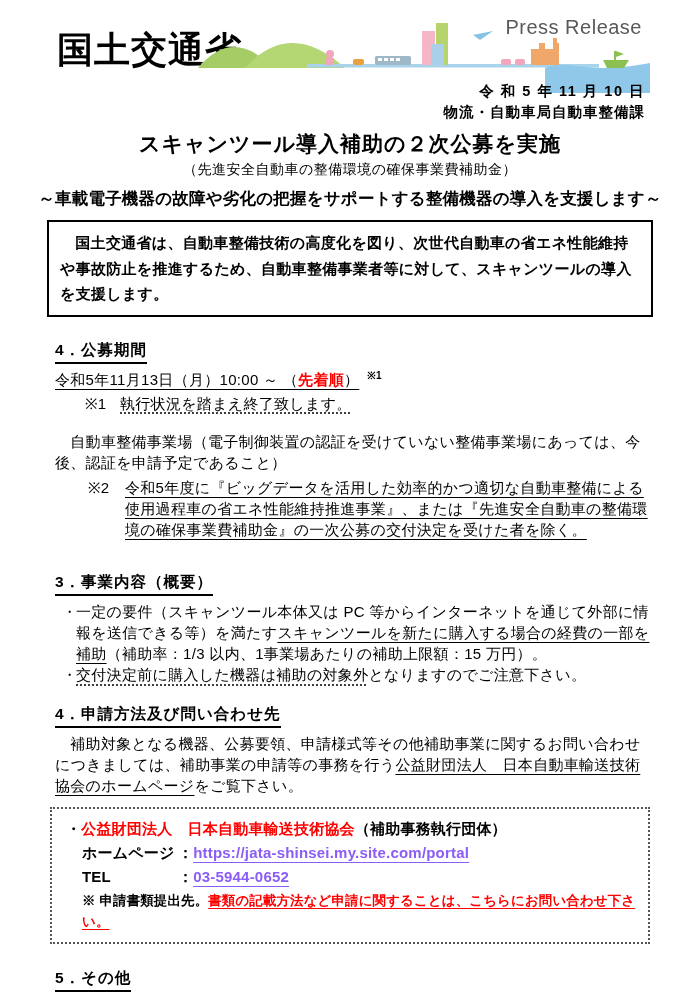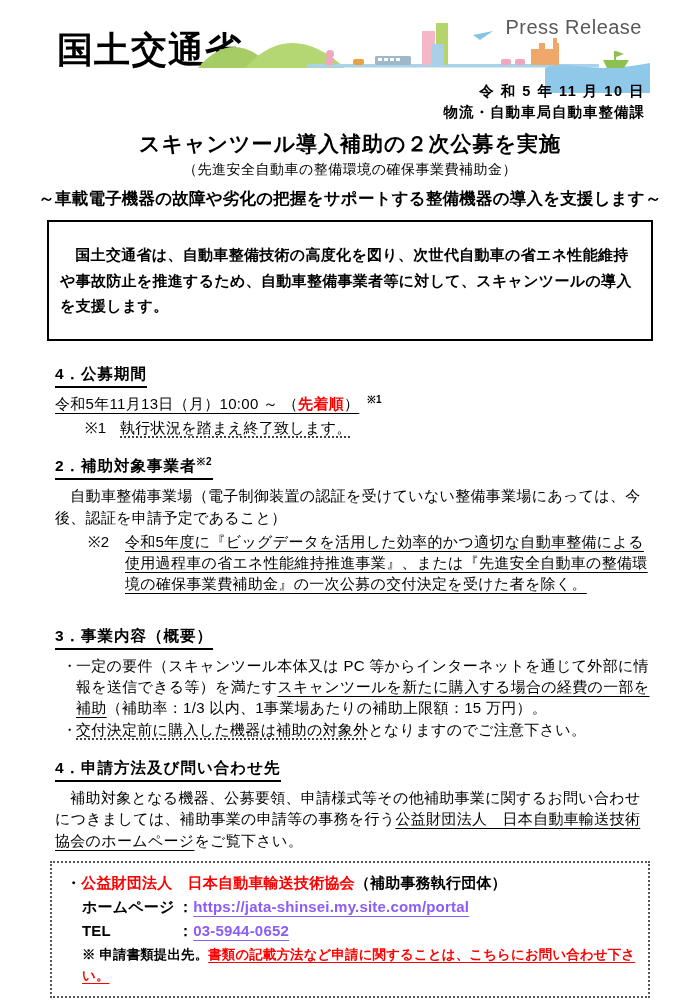--- a/index.html
+++ b/index.html
@@ -21,21 +21,21 @@
   .hdept   { position:absolute; right:55px; top:103px; font-size:14.5px; font-weight:bold; letter-spacing:1px; }
 
   
   .title { text-align:center; font-size:21px; font-weight:bold; letter-spacing:1px; margin-top:4px; }
   .subtitle { text-align:center; font-size:14px; margin-top:3px; letter-spacing:0.5px; }
   .catch { text-align:center; font-size:16.5px; font-weight:bold; margin-top:9px; letter-spacing:0.2px; }
 
   
   .sumbox {
     margin:10px 47px 0 47px; border:2.5px solid #000;
-    padding:20px 11px; font-size:15px; font-weight:bold; line-height:1.7; letter-spacing:0.3px;
+    padding:8px 11px; font-size:15px; font-weight:bold; line-height:1.7; letter-spacing:0.3px;
   }
 
   
   .content { margin:0 50px 0 55px; font-size:15px; line-height:1.42; letter-spacing:0.3px; }
   .sec-h {
     display:inline-block; font-weight:bold; font-size:15.5px; letter-spacing:1px;
     border-bottom:2px solid #000; padding-bottom:1px; margin-bottom:5px;
   }
   sup.ref { font-size:10px; font-weight:bold; vertical-align:super; }
   .u     { text-decoration:underline; text-underline-offset:3.5px; text-decoration-thickness:1.2px; }
@@ -139,21 +139,20 @@
       <span class="sec-h">4．公募期間</span>
       <div class="s1-period">
         <span class="u"><span>令和5年11月13日（月）10:00 ～ （</span><span class="red">先着順</span><span>）</span></span><sup class="ref">※1</sup>
       </div>
       <div class="noteline-1">
         <span class="note-lab">※1</span><span class="u-dot">執行状況を踏まえ終了致します。</span>
       </div>
     </div>
 
     <div class="s2">
-      <span class="sec-h"><span>2．補助対象事業者</span><sup class="ref">※2</sup></span>
       <div class="s2-body">　自動車整備事業場（電子制御装置の認証を受けていない整備事業場にあっては、今後、認証を申請予定であること）</div>
       <div class="noteline-2">
         <span class="note-lab2">※2</span><span class="u">令和5年度に『ビッグデータを活用した効率的かつ適切な自動車整備による使用過程車の省エネ性能維持推進事業』、または『先進安全自動車の整備環境の確保事業費補助金』の一次公募の交付決定を受けた者を除く。</span>
       </div>
     </div>
 
     <div class="s3">
       <span class="sec-h">3．事業内容（概要）</span>
       <div class="bullet">
         <span class="marker">・</span><span>一定の要件（スキャンツール本体又は PC 等からインターネットを通じて外部に情報を送信できる等）を満たす</span><span class="u">スキャンツールを新たに購入する場合の経費の一部を補助</span><span>（補助率：1/3 以内、1事業場あたりの補助上限額：15 万円）。</span>

